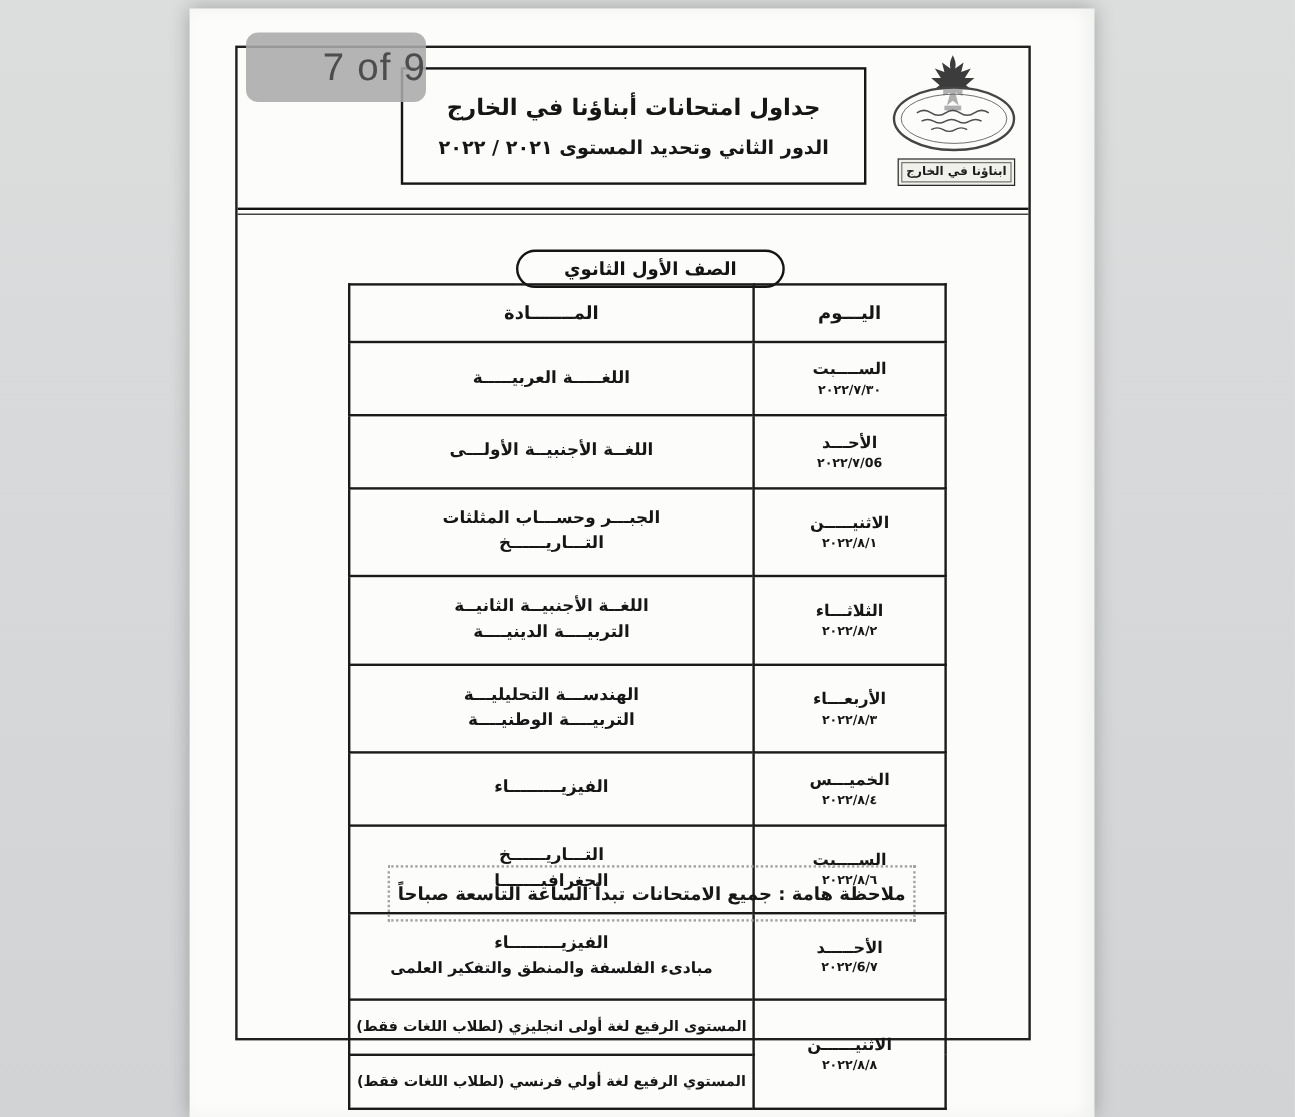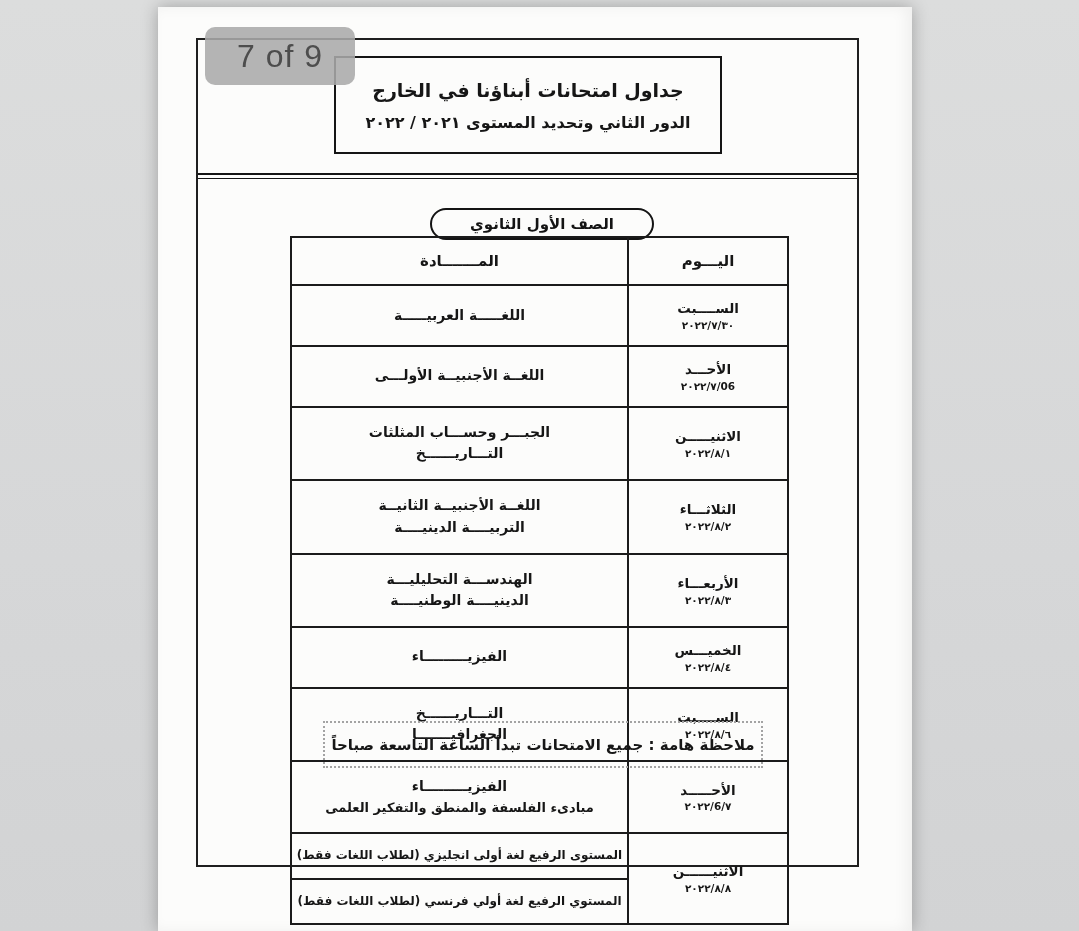--- a/index.html
+++ b/index.html
@@ -75,39 +75,55 @@
   .note-box {
     position: absolute; left: 125px; top: 681px; width: 440px; height: 47px;
     border: 2px dotted #a3a3a3;
     display: flex; align-items: center; justify-content: center;
     direction: rtl; font-size: 15px; font-weight: bold; color: #171717;
   }
 
   .page-indicator {
     position: absolute; left: 205px; top: 27px; width: 150px; height: 58px;
     background: rgba(170,170,170,0.88); border-radius: 10px;
-    display: flex; align-items: center; justify-content: center;
+    display: flex; align-items: center; justify-content: flex-end;
     font-family: "Liberation Sans", sans-serif;
     font-size: 32px; color: #4d4d4d; letter-spacing: 1px;
     z-index: 5;
   }
 </style>
 </head>
 <body>
 
 <div class="stage">
 
   <div class="page">
     <div class="frame">
 
       <div class="title-box">
         <div class="title-line-1">جداول امتحانات أبناؤنا في الخارج</div>
         <div class="title-line-2">الدور الثاني وتحديد المستوى ٢٠٢١ / ٢٠٢٢</div>
       </div>
 
+      <div class="logo-block">
+        <svg class="eagle" viewBox="0 0 44 50">
+          <path d="M22 2 C24 6 25 9 24 13 L31 8 L29 16 L37 13 L32 21 L40 21 L33 27 L38 31 L30 31 L30 36 L24 33 L27 44 L22 40 L17 44 L20 33 L14 36 L14 31 L6 31 L11 27 L4 21 L12 21 L7 13 L15 16 L13 8 L20 13 C19 9 20 6 22 2 Z" fill="#3c3c3c"></path>
+          <rect x="15" y="44" width="14" height="4" fill="#3c3c3c"></rect>
+        </svg>
+        <svg class="stamp-oval" viewBox="0 0 106 58">
+          <ellipse cx="53" cy="29" rx="50" ry="26" fill="rgba(252,252,251,0.6)" stroke="#454545" stroke-width="2"></ellipse>
+          <ellipse cx="53" cy="29" rx="44" ry="20.5" fill="none" stroke="#6a6a6a" stroke-width="0.8"></ellipse>
+          <path d="M22 24 q6 -4 12 0 t12 0 t12 0 t12 0 t12 0" stroke="#4e4e4e" fill="none" stroke-width="1.3"></path>
+          <path d="M26 31 q5 -3 10 0 t10 0 t10 0 t10 0 t10 0" stroke="#4e4e4e" fill="none" stroke-width="1.2"></path>
+          <path d="M34 38 q5 -3 10 0 t10 0 t10 0" stroke="#4e4e4e" fill="none" stroke-width="1.1"></path>
+        </svg>
+        <div class="stamp-label">
+          <span>ابناؤنا في الخارج</span>
+        </div>
+      </div>
 
       <div class="double-rule"></div>
 
       <div class="section-pill">
         <span>الصف الأول الثانوي</span>
       </div>
 
       <table class="exam-table">
         <colgroup>
             <col style="width:160px">
@@ -161,21 +177,21 @@
           </td>
         </tr>
 
         <tr style="height:46px">
           <td class="day-cell">
             <div class="day-name">الأربعـــاء</div>
             <div class="day-date">٢٠٢٢/٨/٣</div>
           </td>
           <td class="subject-cell">
             <div class="subject-line">الهندســـة التحليليـــة</div>
-            <div class="subject-line">الدينيــــة الوطنيــــة</div>
+            <div class="subject-line">التربيــــة الوطنيــــة</div>
           </td>
         </tr>
 
         <tr style="height:38px">
           <td class="day-cell">
             <div class="day-name">الخميـــس</div>
             <div class="day-date">٢٠٢٢/٨/٤</div>
           </td>
           <td class="subject-cell">
             <div class="subject-line">الفيزيـــــــــاء</div>

